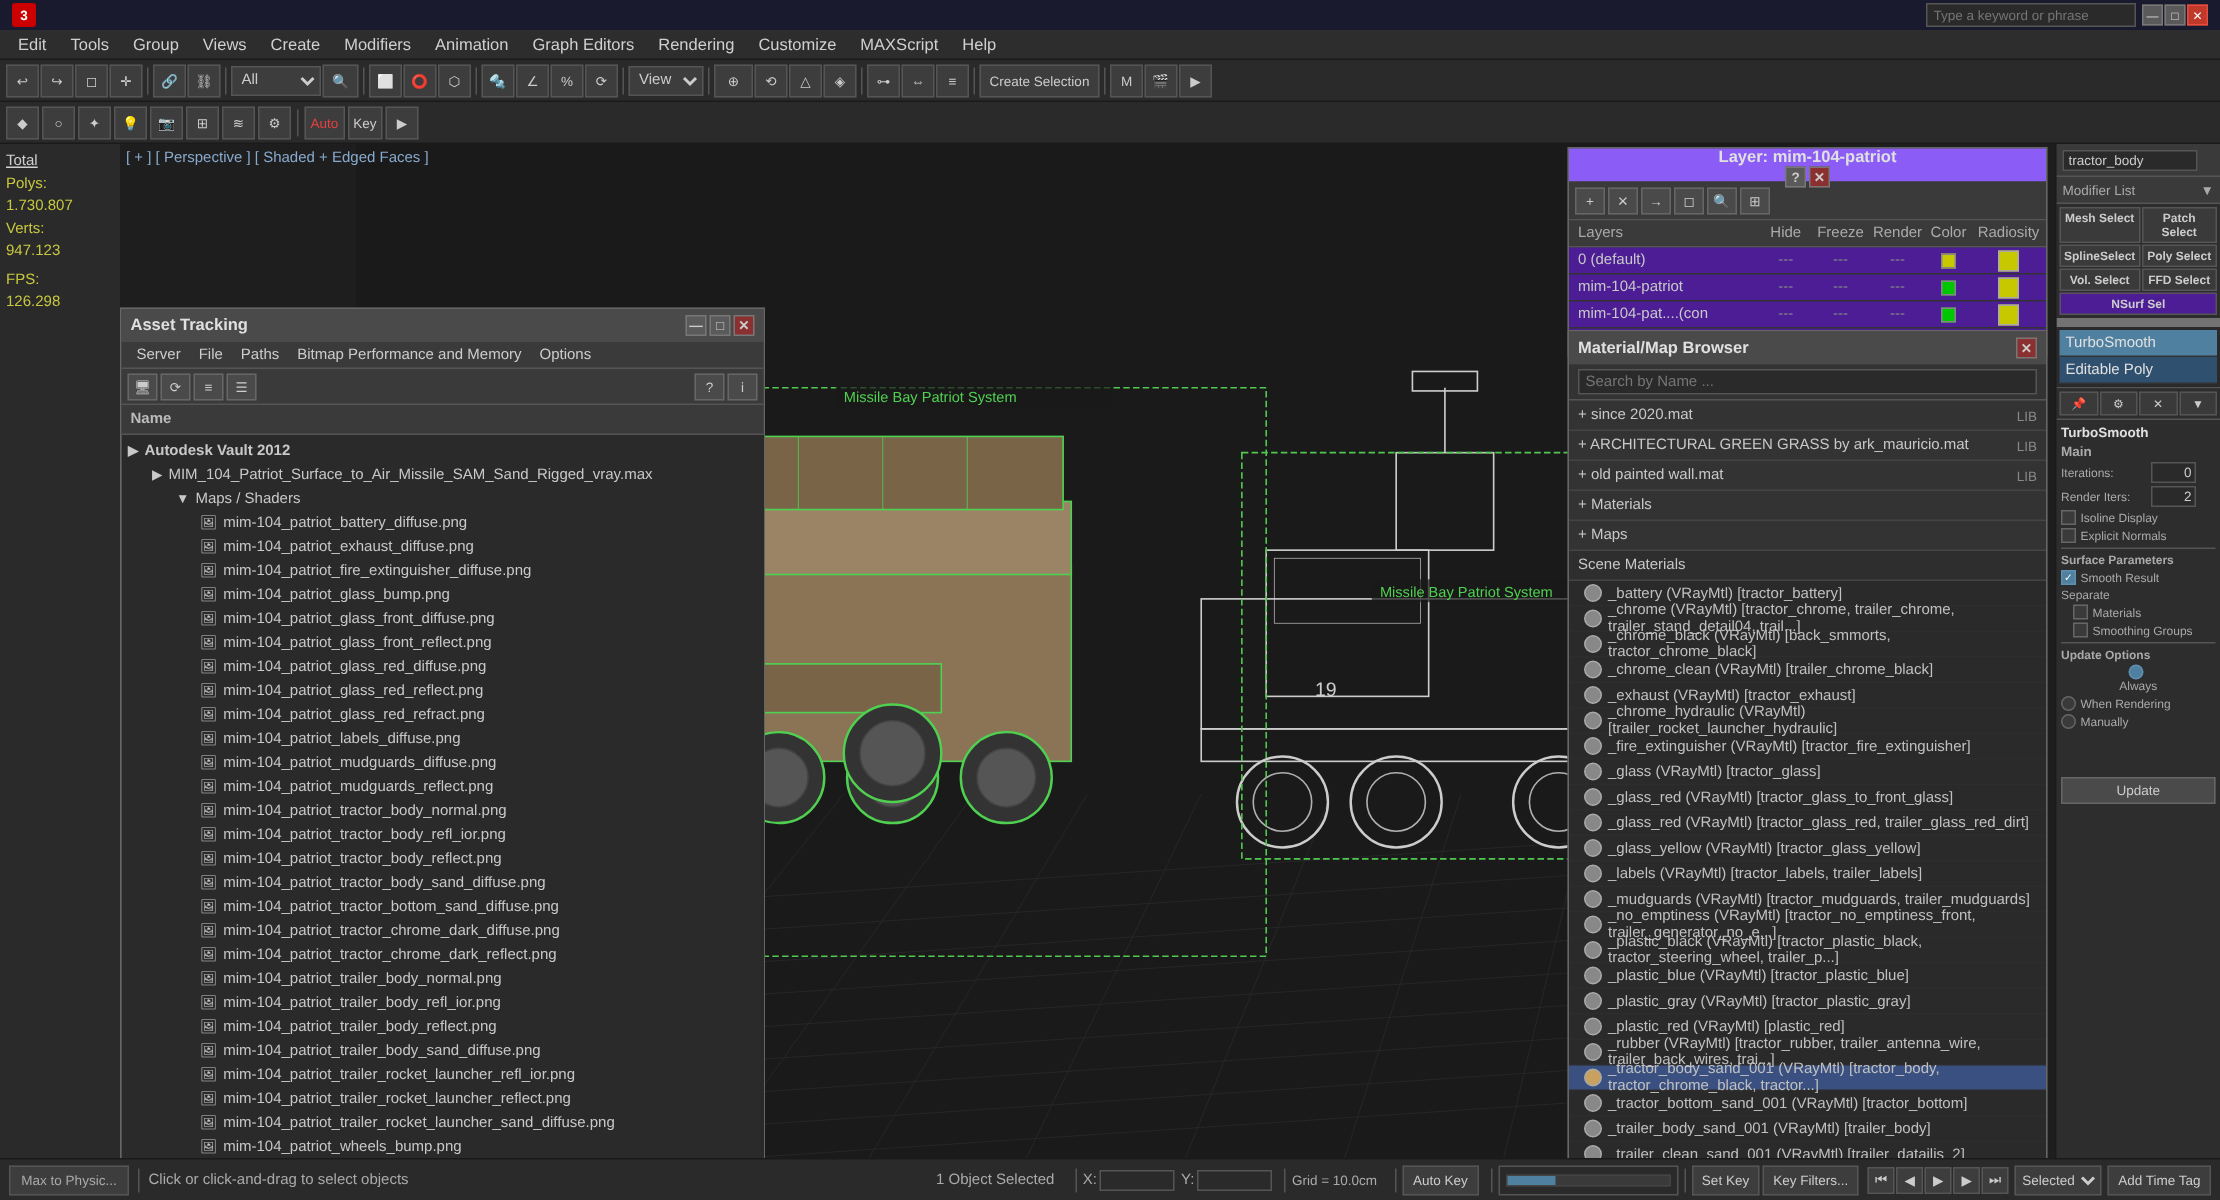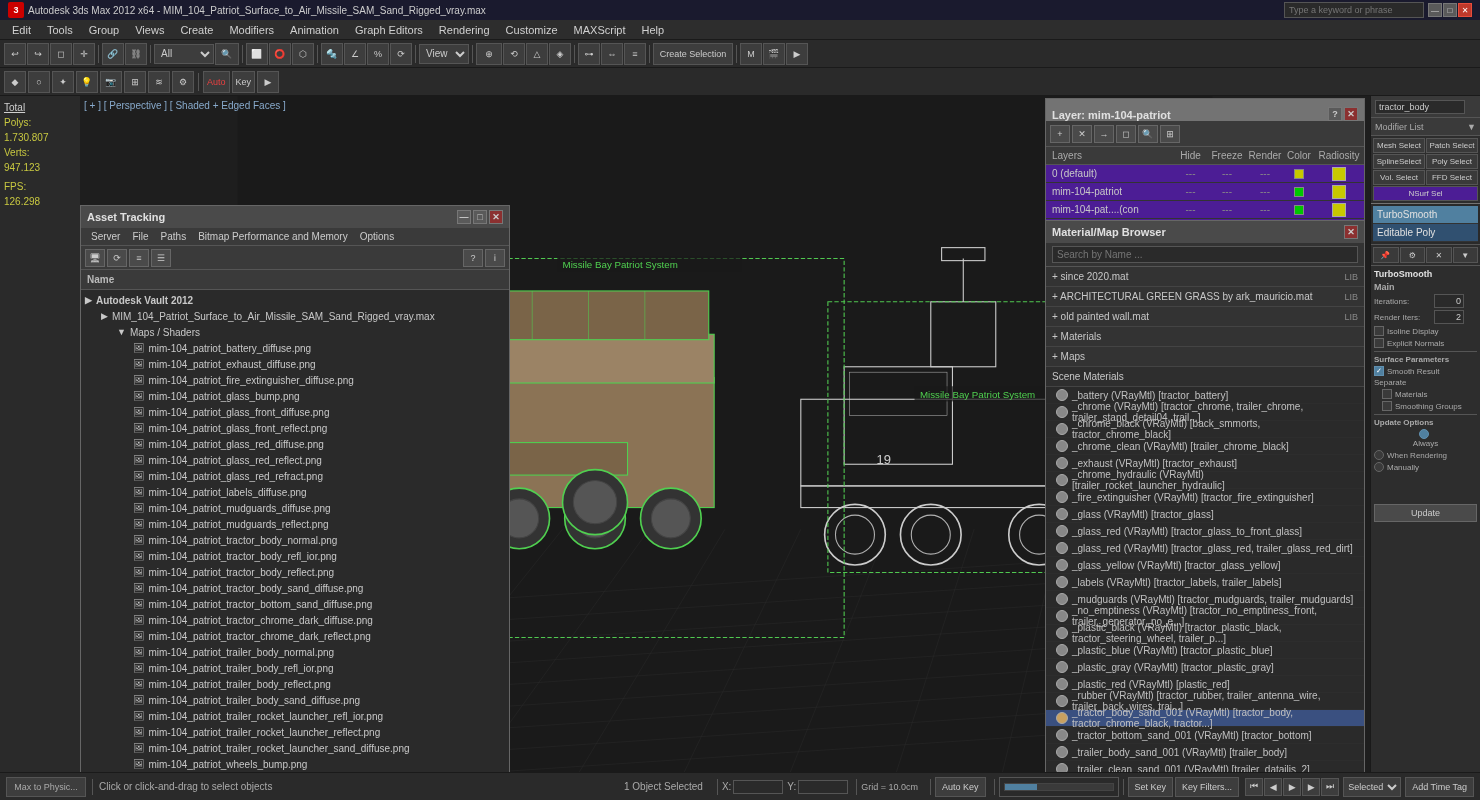--- a/index.html
+++ b/index.html
@@ -46,21 +46,21 @@
     #asset-tree { background: #2a2a2a; flex: 1; overflow-y: auto; padding: 2px 0; }
     .tree-item { height: 16px; display: flex; align-items: center; padding-left: 8px; font-size: 10px; color: #c8c8c8; cursor: pointer; }
     .tree-item.root { padding-left: 4px; font-weight: bold; }
     .tree-item .icon { margin-right: 4px; font-size: 9px; }
     .tree-indent1 { padding-left: 20px; }
     .tree-indent2 { padding-left: 36px; }
     .tree-indent3 { padding-left: 52px; }
 
     
     #layer-window { position: absolute; right: 115px; top: 98px; width: 320px; background: #3a3a3a; border: 1px solid #666; z-index: 100; }
-    #layer-header { background: #737373; height: 22px; display: flex; align-items: flex-end; padding: 0 6px; font-size: 11px; font-weight: bold; color: #e0e0e0; justify-content: space-between; cursor: move; }
+    #layer-header { background: #8b5cf6; height: 22px; display: flex; align-items: center; padding: 0 6px; font-size: 11px; font-weight: bold; color: #e0e0e0; justify-content: space-between; cursor: move; flex-direction: column; }
     #layer-toolbar { height: 26px; background: #3a3a3a; display: flex; align-items: center; padding: 0 4px; gap: 2px; border-bottom: 1px solid #555; }
     .layer-tb-btn { width: 20px; height: 18px; background: #4a4a4a; border: 1px solid #666; cursor: pointer; display: flex; align-items: center; justify-content: center; font-size: 9px; color: #ccc; }
 
     #layer-col-header { height: 18px; background: #3a3a3a; display: flex; align-items: center; border-bottom: 1px solid #555; font-size: 10px; color: #aaa; }
 
     #layer-list { background: #4c1d95; }
     .layer-row { height: 18px; display: flex; align-items: center; border-bottom: 1px solid #333; font-size: 10px; color: #c8c8c8; }
     .layer-name { flex: 1; padding-left: 6px; }
 
     
@@ -97,21 +97,20 @@
     .win-help { width: 14px; height: 14px; background: #5a5a5a; border: 1px solid #777; cursor: pointer; display: flex; align-items: center; justify-content: center; font-size: 9px; color: #ccc; }
   </style>
 </head>
 <body>
 
 <div id="app">
 
   <div id="titlebar">
     <div class="flex-row" style="gap:4px;">
       <div style="width:16px;height:16px;background:#c00;border-radius:2px;display:flex;align-items:center;justify-content:center;font-size:9px;color:#fff;font-weight:bold;">3</div>
-      <span style="font-size:10px;color:#ccc;">Autodesk 3ds Max 2012 x64 - MIM_104_Patriot_Surface_to_Air_Missile_SAM_Sand_Rigged_vray.max</span>
     </div>
     <div style="display:flex;align-items:center;gap:4px;">
       <input type="text" style="width: 140px; height: 16px; background: rgb(42, 42, 42); border: 1px solid rgb(85, 85, 85); color: rgb(170, 170, 170); font-size: 9px; padding: 0px 4px;" placeholder="Type a keyword or phrase">
       <div style="display:flex;gap:1px;">
         <div class="ctrl-btn ctrl-min" style="width:14px;height:14px;background:#5a5a5a;border:1px solid #777;cursor:pointer;display:flex;align-items:center;justify-content:center;font-size:8px;color:#ddd;">—</div>
         <div class="ctrl-btn ctrl-max" style="width:14px;height:14px;background:#5a5a5a;border:1px solid #777;cursor:pointer;display:flex;align-items:center;justify-content:center;font-size:8px;color:#ddd;">□</div>
         <div class="ctrl-btn ctrl-close" style="width:14px;height:14px;background:#c0392b;border:1px solid #e74c3c;cursor:pointer;display:flex;align-items:center;justify-content:center;font-size:8px;color:#fff;">✕</div>
       </div>
     </div>
   </div>
@@ -314,21 +313,21 @@
 
     <div id="right-panel" style="width:110px;background:#2d2d2d;border-left:1px solid #1a1a1a;display:flex;flex-direction:column;overflow:hidden;">
       <div style="height:22px;background:#3a3a3a;display:flex;align-items:center;padding:0 4px;border-bottom:1px solid #555;">
         <input type="text" value="tractor_body" style="background: rgb(42, 42, 42); border: 1px solid rgb(85, 85, 85); color: rgb(204, 204, 204); font-size: 9px; padding: 1px 3px; width: 90px;">
       </div>
       <div style="height:18px;background:#3a3a3a;display:flex;align-items:center;justify-content:space-between;padding:0 4px;border-bottom:1px solid #555;">
         <span style="font-size:9px;color:#aaa;">Modifier List</span>
         <span style="font-size:9px;color:#aaa;cursor:pointer;">▼</span>
       </div>
 
-      <div style="display:grid;grid-template-columns:1fr 1fr;gap:1px;padding:2px;background:#2d2d2d;border-bottom:1px solid #737373;">
+      <div style="display:grid;grid-template-columns:1fr 1fr;gap:1px;padding:2px;background:#2d2d2d;border-bottom:6px solid #737373;font-weight:bold;">
         <div class="mod-btn" style="font-size:8px;padding:2px;background:#3a3a3a;border:1px solid #555;cursor:pointer;text-align:center;color:#ccc;">Mesh Select</div>
         <div class="mod-btn" style="font-size:8px;padding:2px;background:#3a3a3a;border:1px solid #555;cursor:pointer;text-align:center;color:#ccc;">Patch Select</div>
         <div class="mod-btn" style="font-size:8px;padding:2px;background:#3a3a3a;border:1px solid #555;cursor:pointer;text-align:center;color:#ccc;">SplineSelect</div>
         <div class="mod-btn" style="font-size:8px;padding:2px;background:#3a3a3a;border:1px solid #555;cursor:pointer;text-align:center;color:#ccc;">Poly Select</div>
         <div class="mod-btn" style="font-size:8px;padding:2px;background:#3a3a3a;border:1px solid #555;cursor:pointer;text-align:center;color:#ccc;">Vol. Select</div>
         <div class="mod-btn" style="font-size:8px;padding:2px;background:#3a3a3a;border:1px solid #555;cursor:pointer;text-align:center;color:#ccc;">FFD Select</div>
         <div class="mod-btn" style="font-size:8px;padding:2px;background:#4c1d95;border:1px solid #555;cursor:pointer;text-align:center;color:#ccc;grid-column:1/3;">NSurf Sel</div>
       </div>
 
       <div style="background:#2a2a2a;padding:2px;border-bottom:1px solid #555;">

